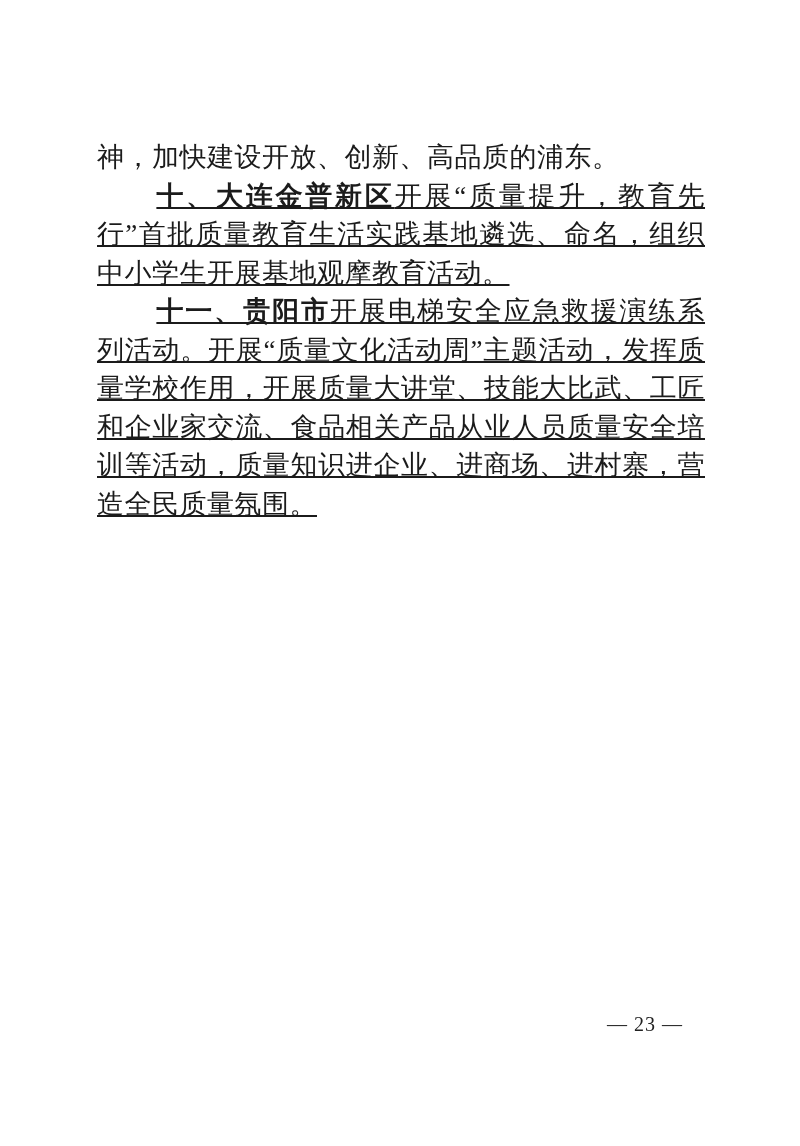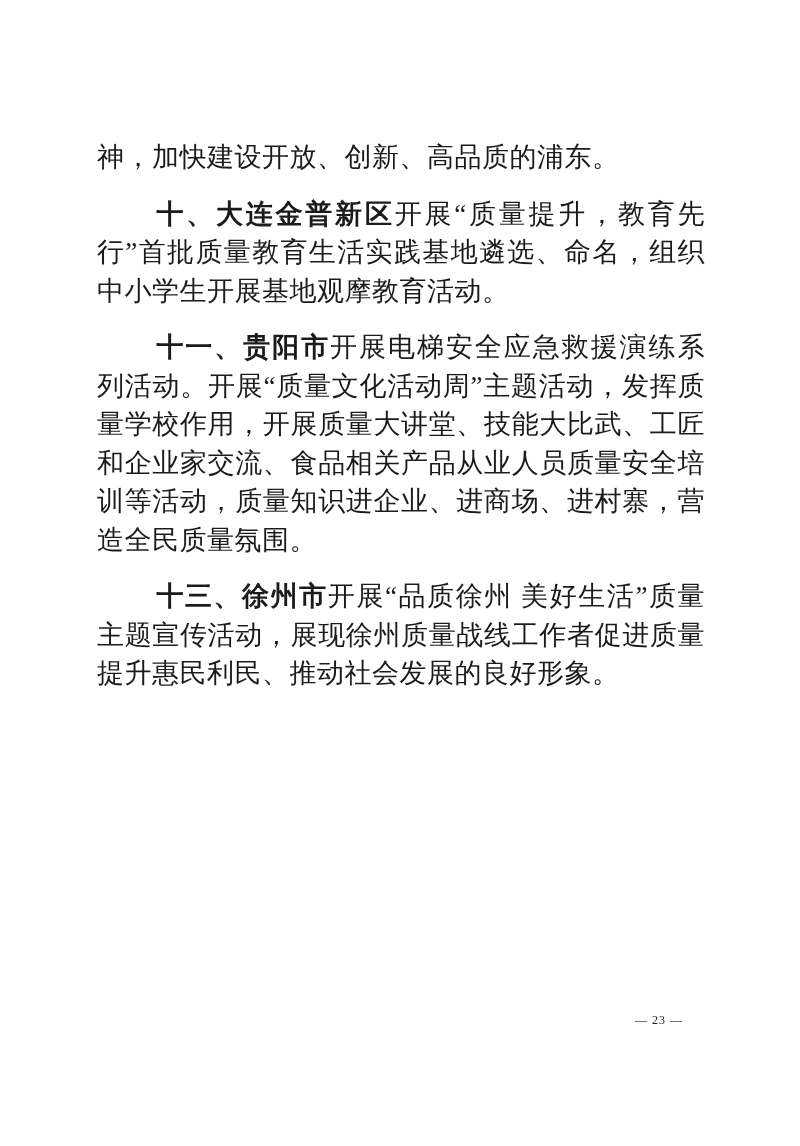--- a/index.html
+++ b/index.html
@@ -26,51 +26,51 @@
     text-align: justify;
     text-align-last: left;
   }
   .para {
     margin: 0 0 0 0;
     padding: 0;
     letter-spacing: 0.5px;
   }
   .para.section {
     text-indent: 2.2em;
-    margin-top: 18px;
+    margin-top: 0;
+    text-decoration: underline;
   }
   .para .city {
     font-family: "Liberation Sans", "DejaVu Sans", sans-serif;
     font-weight: bold;
     letter-spacing: 0.5px;
   }
   .page-number {
     position: absolute;
     top: 1013px;
     right: 117px;
     color: #222222;
-    font-size: 12px;
+    font-size: 20px;
     letter-spacing: 1px;
     font-family: "Liberation Serif", "DejaVu Serif", serif;
     white-space: pre;
   }
 </style>
 </head>
 <body>
 
 <div class="page">
   <div class="content">
 
     <p class="para"><span>神，加快建设开放、创新、高品质的浦东。</span></p>
 
     <p class="para section"><strong class="city">十、大连金普新区</strong><span>开展“质量提升，教育先行”首批质量教育生活实践基地遴选、命名，组织中小学生开展基地观摩教育活动。</span></p>
 
     <p class="para section"><strong class="city">十一、贵阳市</strong><span>开展电梯安全应急救援演练系列活动。开展“质量文化活动周”主题活动，发挥质量学校作用，开展质量大讲堂、技能大比武、工匠和企业家交流、食品相关产品从业人员质量安全培训等活动，质量知识进企业、进商场、进村寨，营造全民质量氛围。</span></p>
 
 
-    <p class="para section"><strong class="city">十三、徐州市</strong><span>开展“品质徐州 美好生活”质量主题宣传活动，展现徐州质量战线工作者促进质量提升惠民利民、推动社会发展的良好形象。</span></p>
 
 
 
   </div>
 
   <div class="page-number">— 23 —</div>
 </div>
 
 </body></html>

